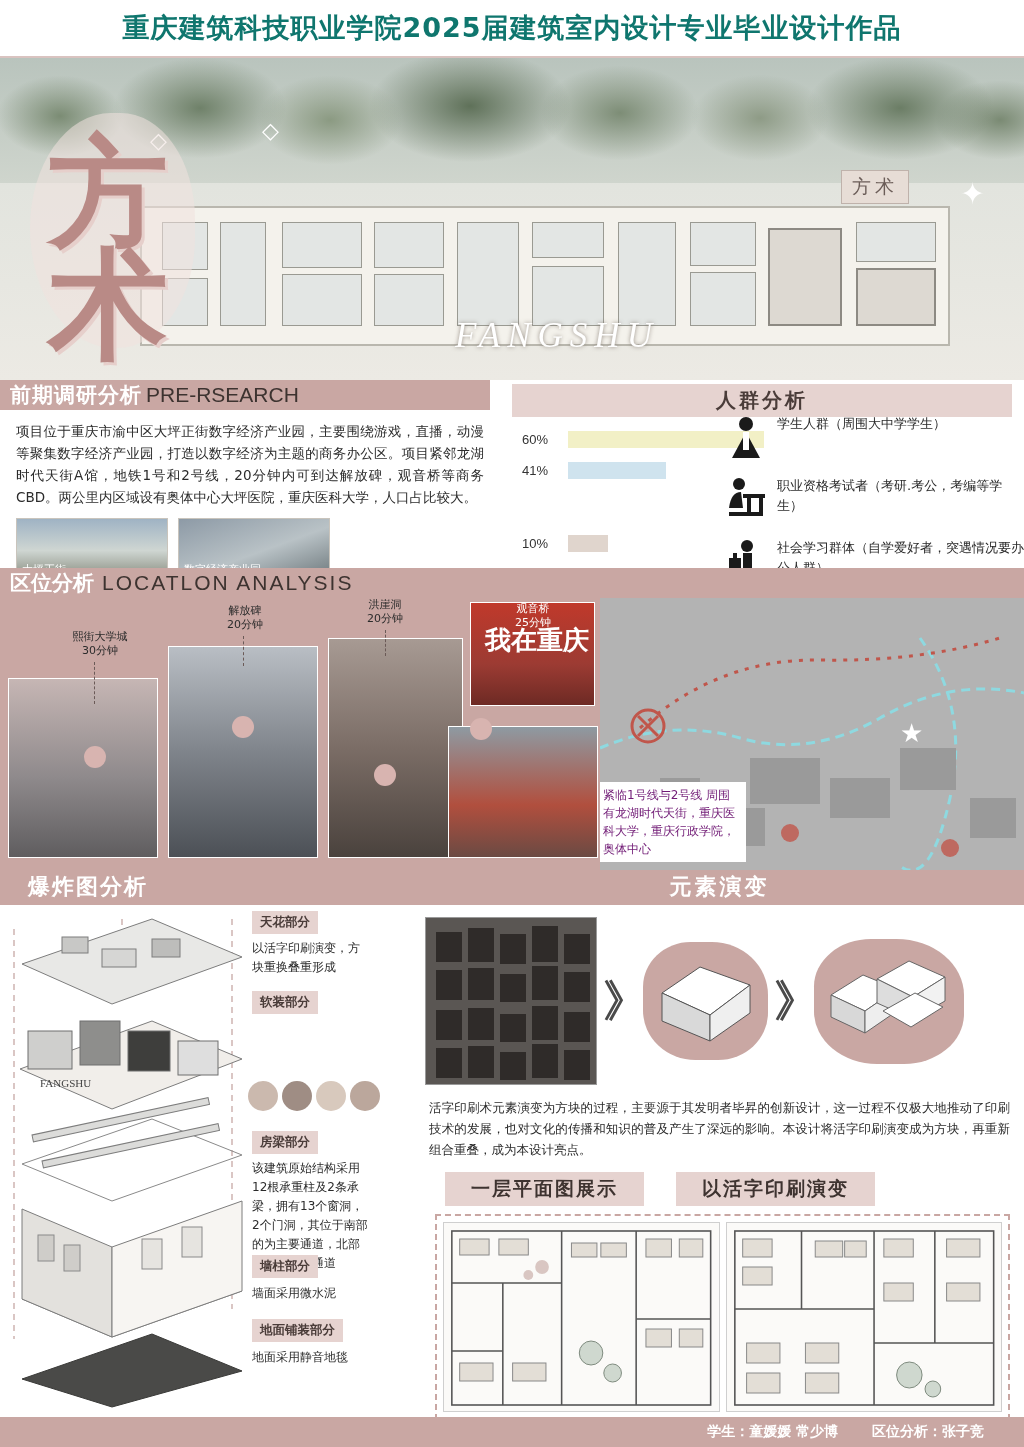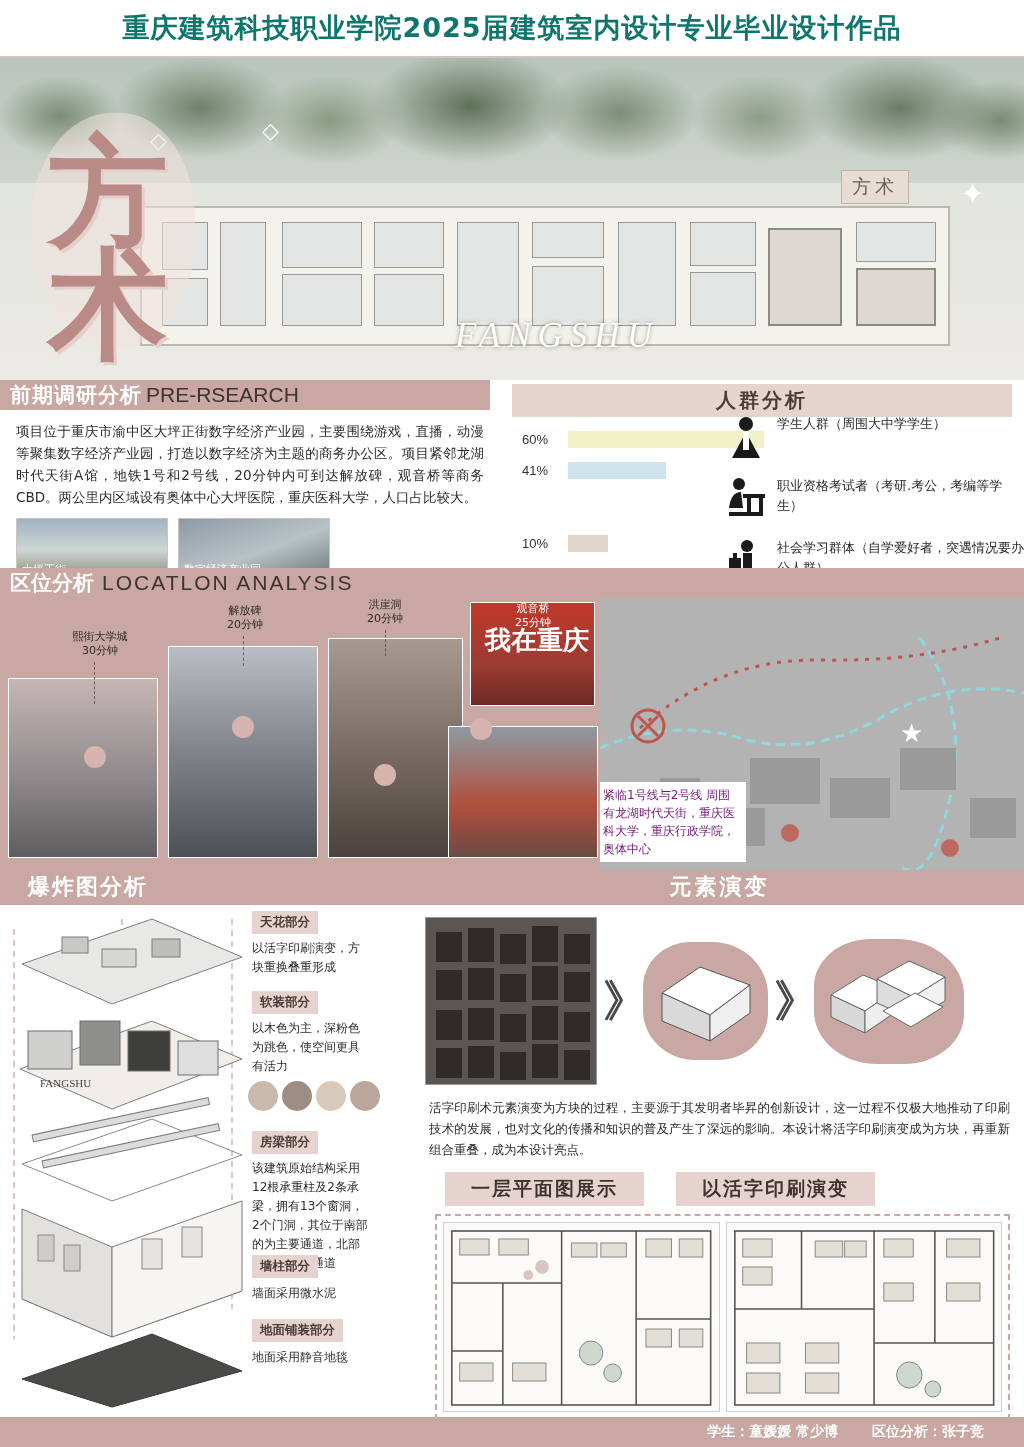--- a/index.html
+++ b/index.html
@@ -408,21 +408,20 @@
           <polygon points="20,470 150,425 240,462 110,498" fill="#4a4a48" stroke="#3a3a38"></polygon>
         </g>
       </svg>
 
       <div style="position:absolute; left:252px; top:6px;">
         <div class="tagbox">天花部分</div>
         <div class="tagtxt" style="margin-top:5px;">以活字印刷演变，方块重换叠重形成</div>
       </div>
       <div style="position:absolute; left:252px; top:86px;">
         <div class="tagbox">软装部分</div>
-        <div class="tagtxt" style="margin-top:5px;">以木色为主，深粉色为跳色，使空间更具有活力</div>
       </div>
       <div style="position:absolute; left:248px; top:176px; display:flex; gap:4px;">
         <div style="width:30px;height:30px;border-radius:50%;background:#cbb9ae;"></div>
         <div style="width:30px;height:30px;border-radius:50%;background:#9f8d84;"></div>
         <div style="width:30px;height:30px;border-radius:50%;background:#d8c9bd;"></div>
         <div style="width:30px;height:30px;border-radius:50%;background:#bba79c;"></div>
       </div>
       <div style="position:absolute; left:252px; top:226px;">
         <div class="tagbox">房梁部分</div>
         <div class="tagtxt" style="margin-top:5px;">该建筑原始结构采用12根承重柱及2条承梁，拥有13个窗洞，2个门洞，其位于南部的为主要通道，北部为建筑次要通道</div>

